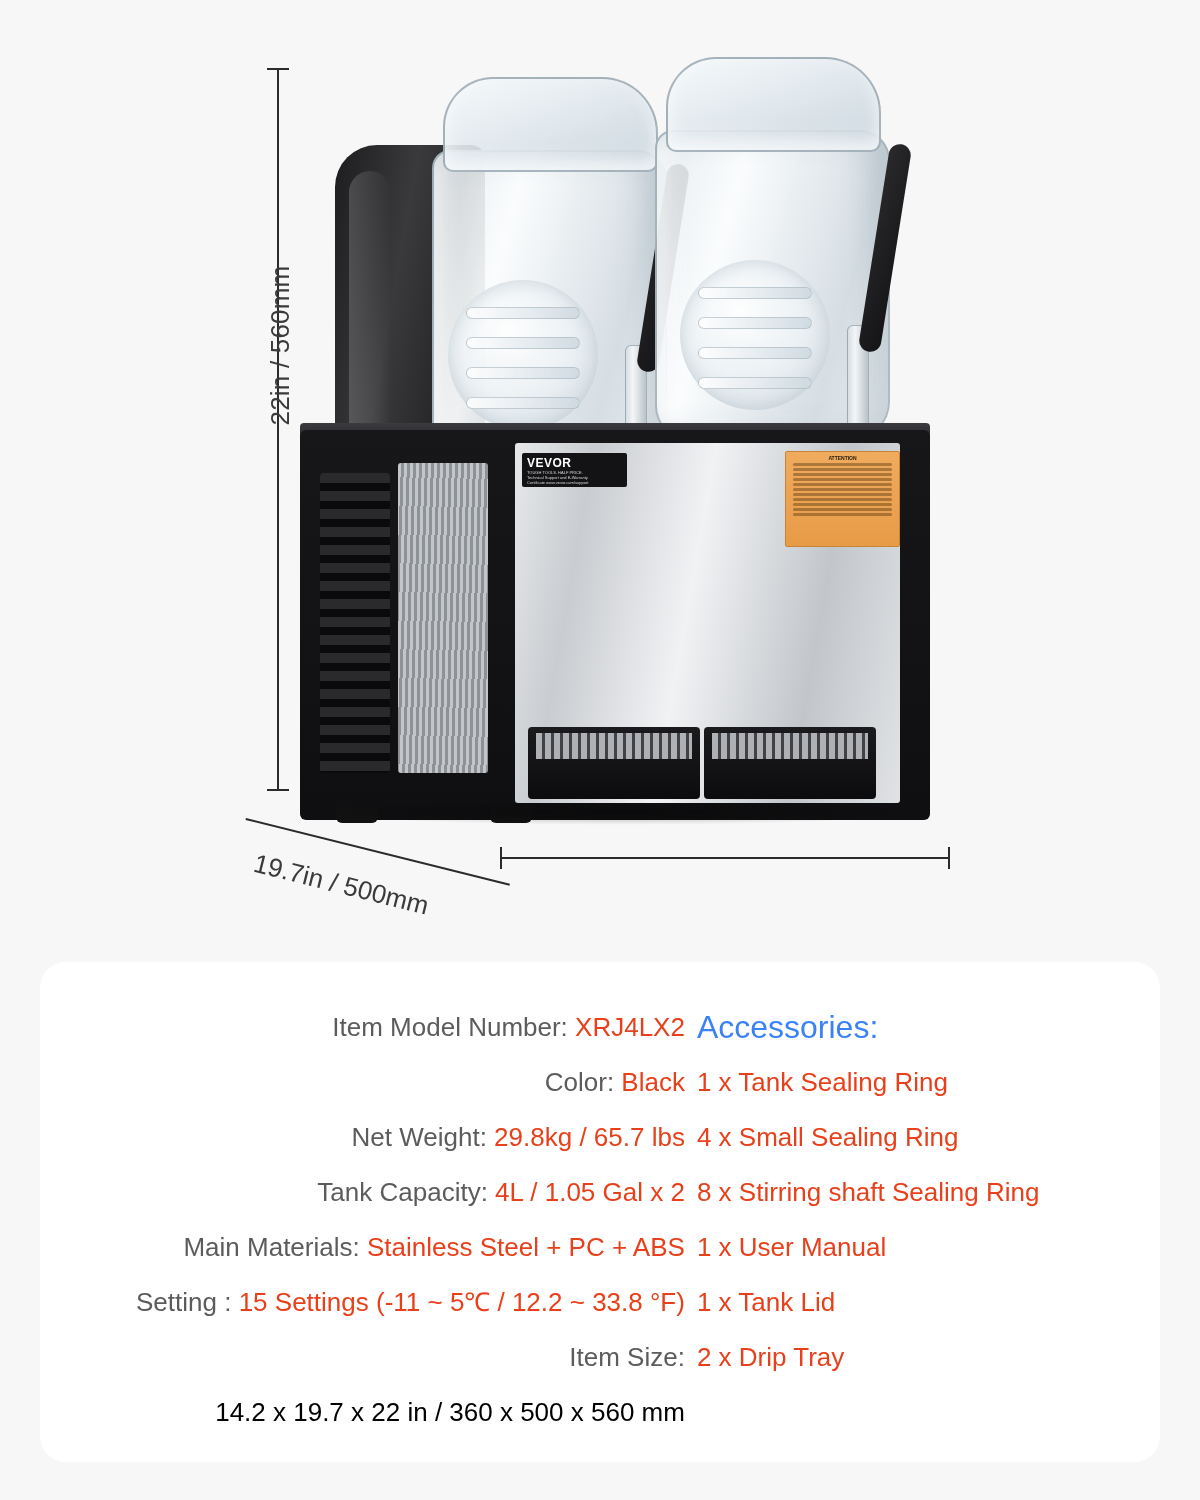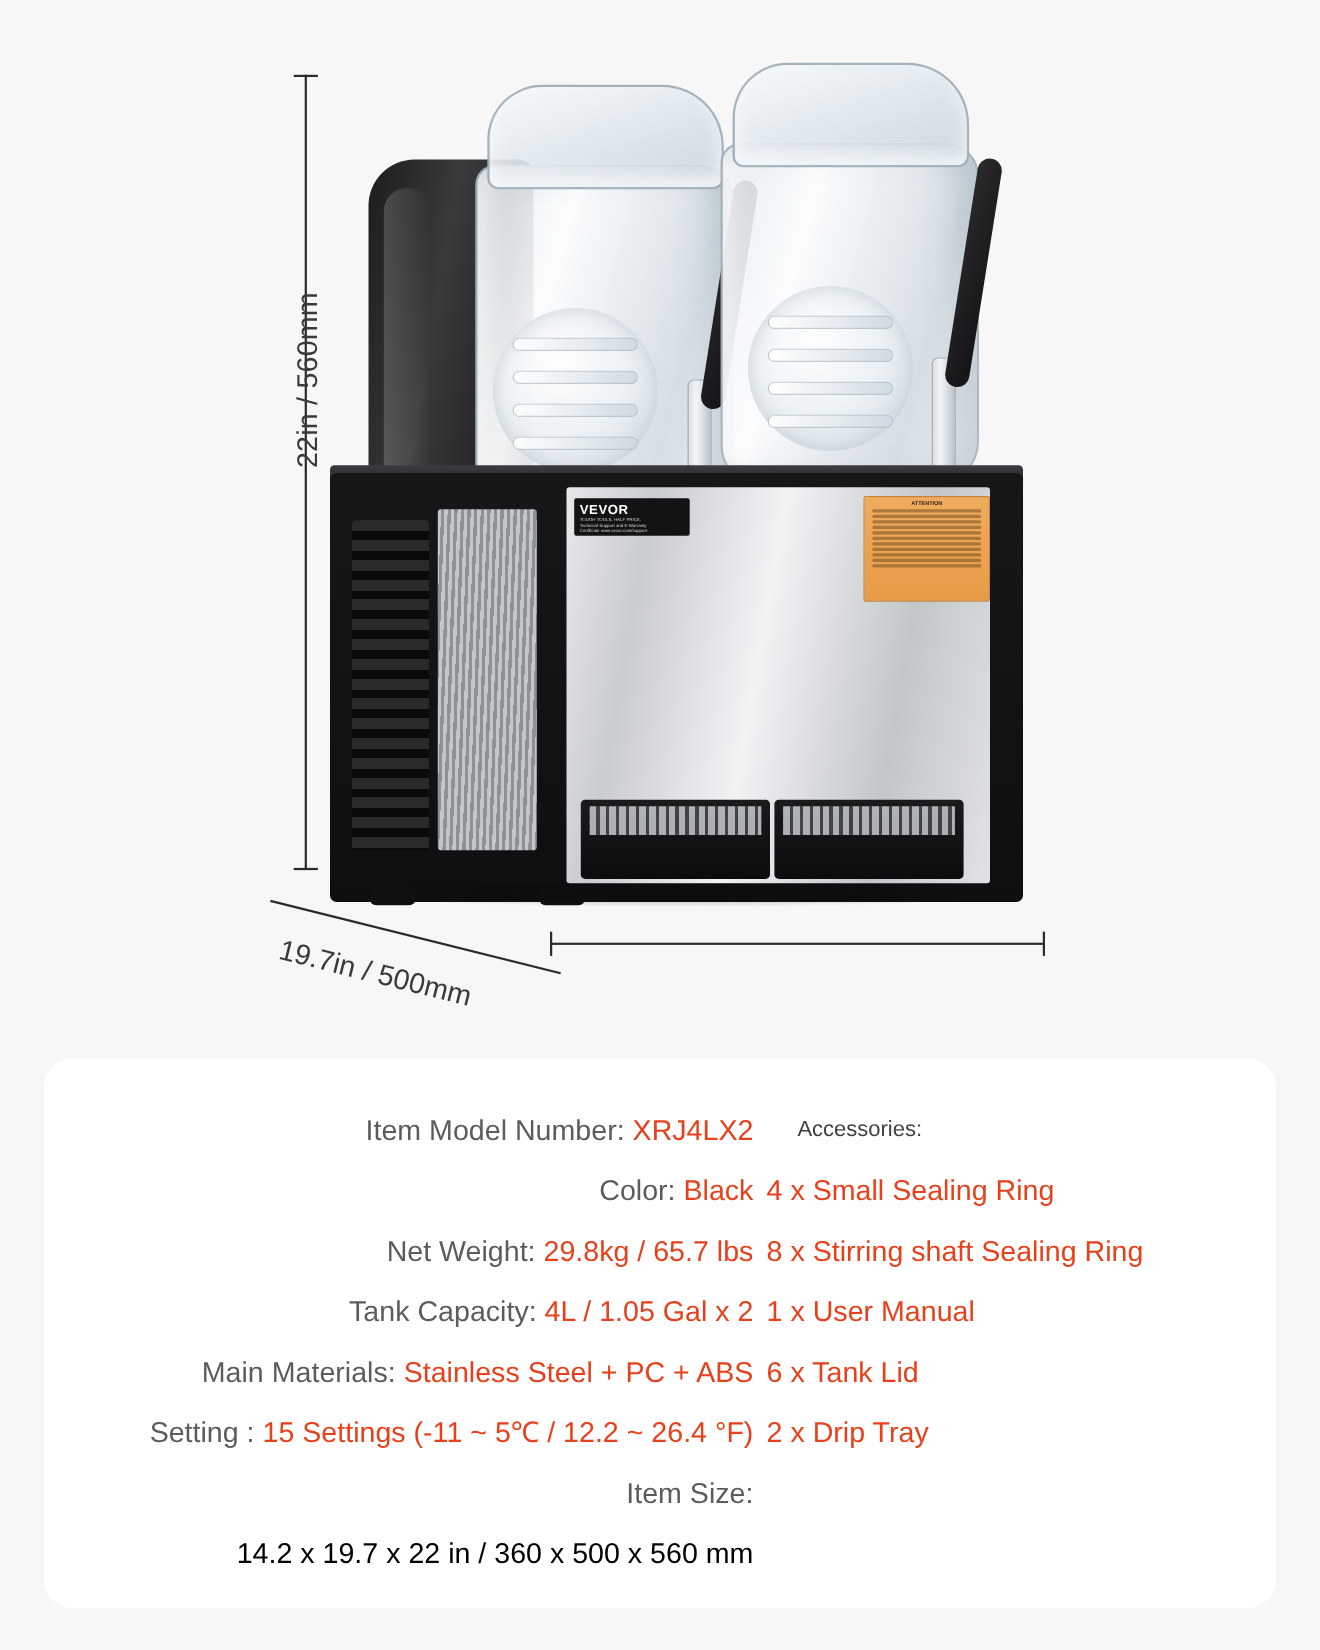--- a/index.html
+++ b/index.html
@@ -262,24 +262,23 @@
 
   .spec-row {
     font-size: 26px;
     color: #5c5c5c;
     line-height: 55px;
     white-space: nowrap;
   }
   .spec-row .val { color: #e8401a; }
   .spec-row.size-val { color: #000000; }
   .acc-title {
-    font-size: 20px;
-    color: #404040;
+    font-size: 32px;
+    color: #3b82f6;
     line-height: 55px;
-    margin-left: 28px;
   }
   .acc-item {
     font-size: 26px;
     color: #e8401a;
     line-height: 55px;
     white-space: nowrap;
   }
 </style>
 </head>
 <body>
@@ -366,29 +365,30 @@
   </div>
 
   <div class="spec-card">
     <div class="spec-cols">
       <div class="col-left">
         <div class="spec-row"><span>Item Model Number: </span><span class="val">XRJ4LX2</span></div>
         <div class="spec-row"><span>Color: </span><span class="val">Black</span></div>
         <div class="spec-row"><span>Net Weight: </span><span class="val">29.8kg / 65.7 lbs</span></div>
         <div class="spec-row"><span>Tank Capacity: </span><span class="val">4L / 1.05 Gal x 2</span></div>
         <div class="spec-row"><span>Main Materials: </span><span class="val">Stainless Steel + PC + ABS</span></div>
-        <div class="spec-row"><span>Setting : </span><span class="val">15 Settings (-11 ~ 5℃ / 12.2 ~ 26.4 °F)</span></div>
+        <div class="spec-row"><span>Setting : </span><span class="val">15 Settings (-11 ~ 5℃ / 12.2 ~ 33.8 °F)</span></div>
         <div class="spec-row"><span>Item Size:</span></div>
         <div class="spec-row size-val">14.2 x 19.7 x 22 in /  360 x 500 x 560 mm</div>
       </div>
 
       <div class="col-right">
         <div class="acc-title">Accessories:</div>
+        <div class="acc-item">1 x Tank Sealing Ring</div>
         <div class="acc-item">4 x Small Sealing Ring</div>
         <div class="acc-item">8 x Stirring shaft Sealing Ring</div>
         <div class="acc-item">1 x User Manual</div>
-        <div class="acc-item">6 x Tank Lid</div>
+        <div class="acc-item">1 x Tank Lid</div>
         <div class="acc-item">2 x Drip Tray</div>
       </div>
     </div>
   </div>
 
 </div>
 
 </body></html>

